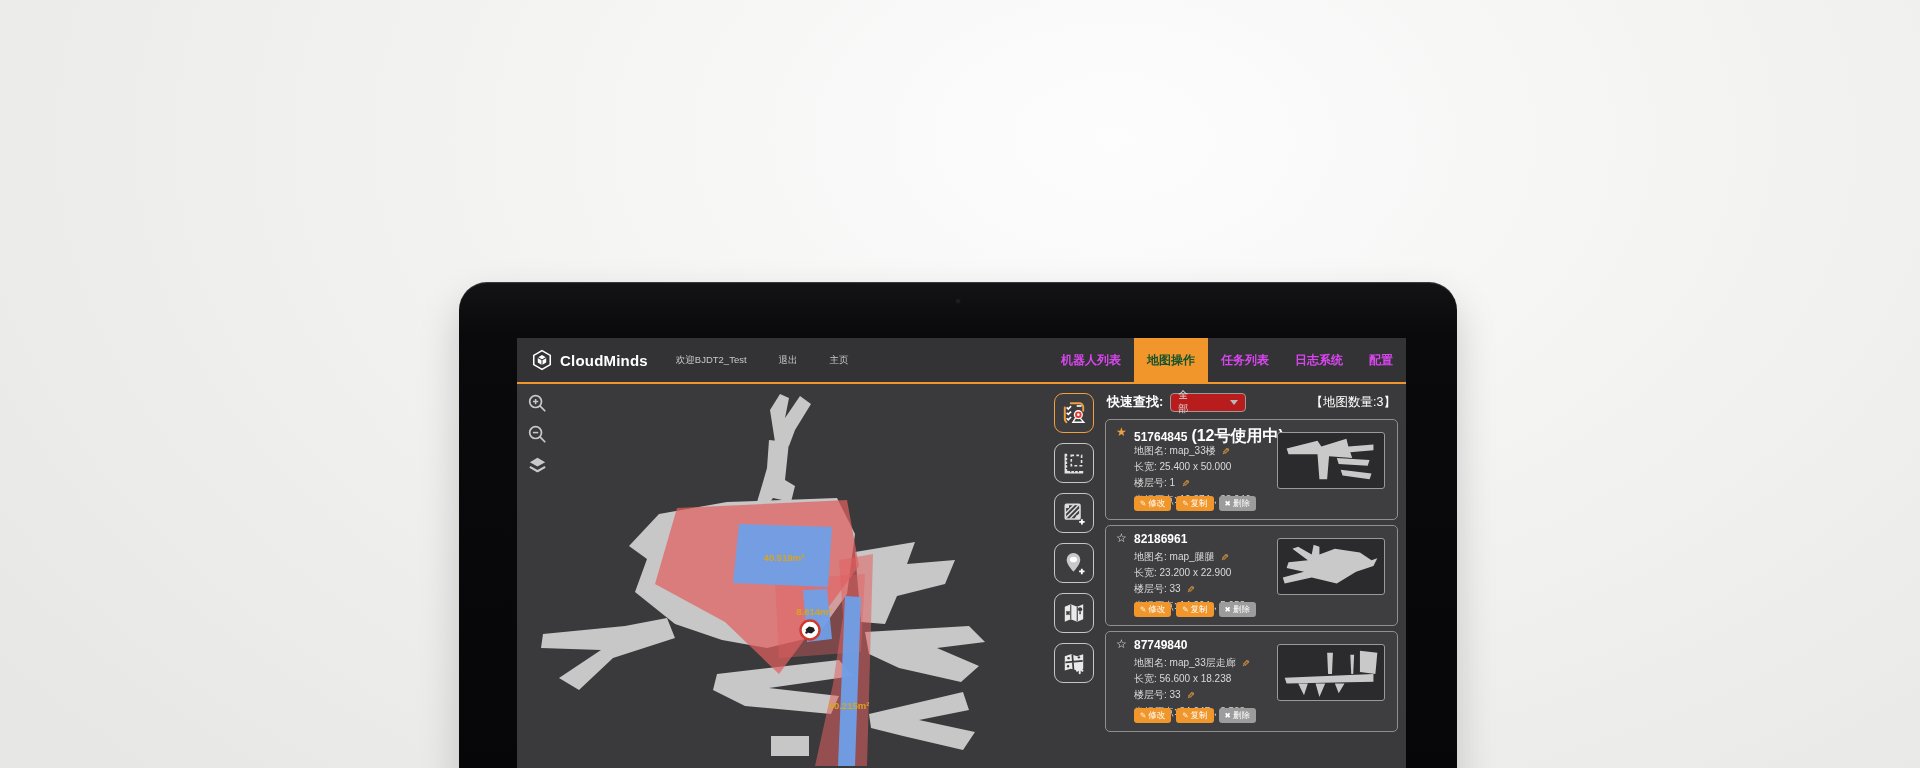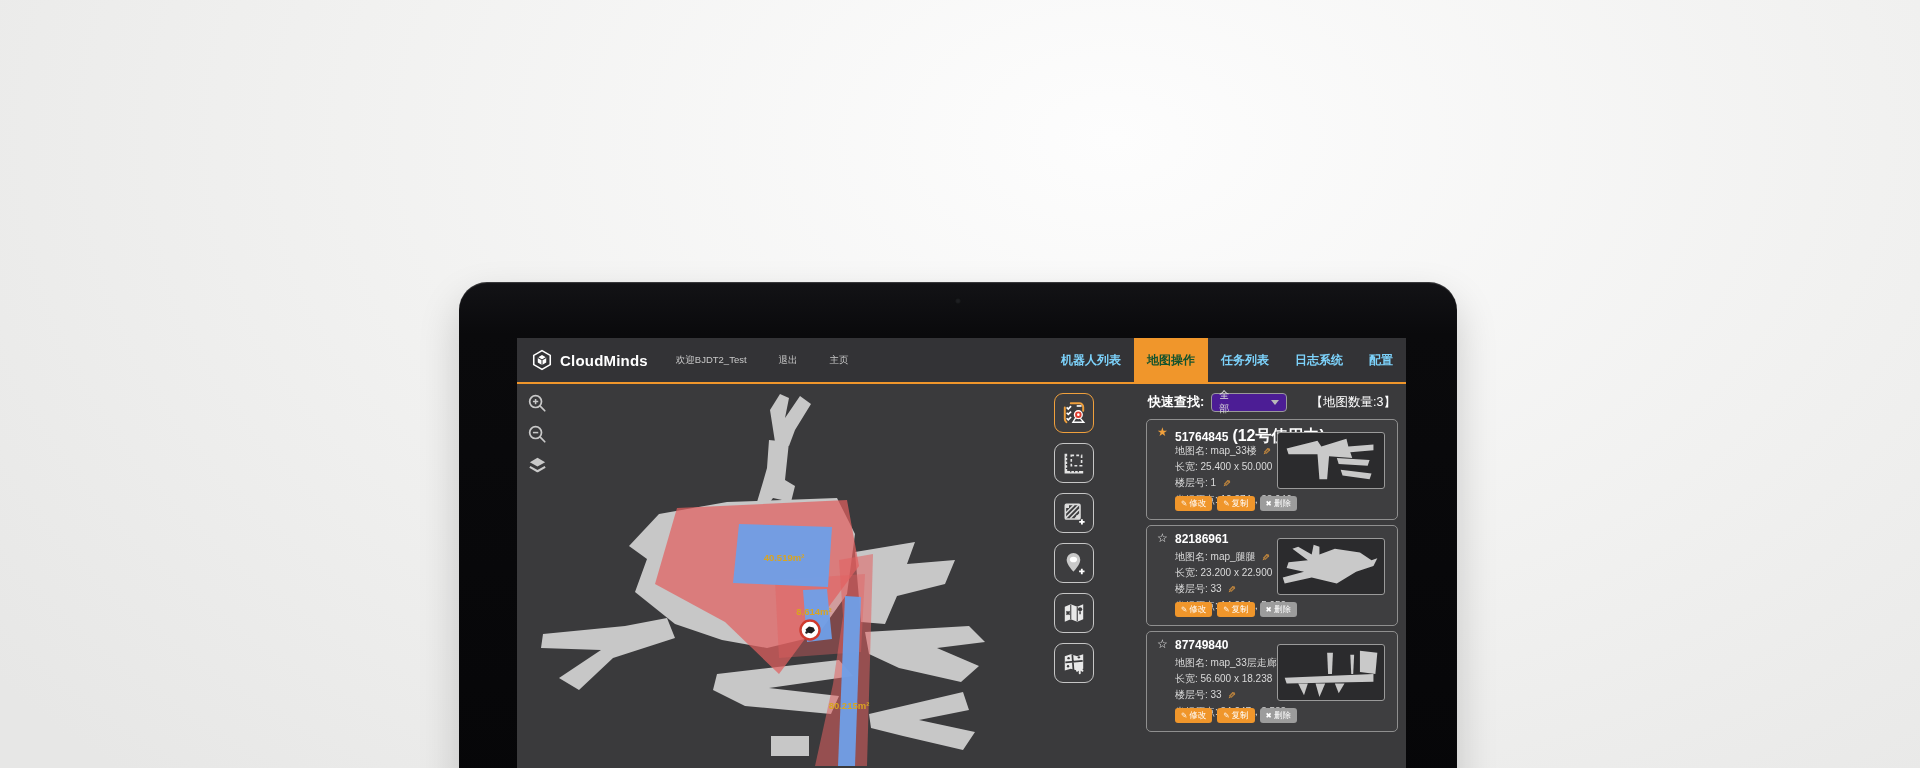--- a/index.html
+++ b/index.html
@@ -17,42 +17,42 @@
   .screen { position:absolute; left:58px; top:56px; width:889px; height:434px; background:#3a3a3c; overflow:hidden; }
 
   
   .navbar { position:relative; height:46px; background:#333336; display:flex; align-items:center;
             border-bottom:2px solid #F0962B; }
   .brand { display:flex; align-items:center; gap:7px; margin-left:14px; }
   .brand-name { color:#fff; font-size:15px; font-weight:700; letter-spacing:.2px; }
   .topbar-links { display:flex; align-items:flex-start; gap:32px; margin-left:28px; }
   .topbar-links span { color:#c9c9c9; font-size:9.5px; }
   .nav-tabs { margin-left:auto; display:flex; height:100%; align-items:stretch; }
-  .tab { display:flex; align-items:center; padding:0 13px; color:#7dd3fc; font-size:12px; font-weight:700;
+  .tab { display:flex; align-items:center; padding:0 13px; color:#d946ef; font-size:12px; font-weight:700;
          white-space:nowrap; cursor:default; }
   .tab.active { background:#F0962B; color:#14532d; }
 
   
   .content { display:flex; height:382px; }
   .map-area { position:relative; width:528px; flex:none; }
   .map-area svg.mapsvg { position:absolute; inset:0; }
   .map-controls { position:absolute; left:9px; top:8px; display:flex; flex-direction:column; gap:9px; z-index:2; }
   .mc-btn { width:22px; height:22px; display:flex; align-items:center; justify-content:center; }
 
   .tool-col { width:58px; flex:none; display:flex; flex-direction:column; align-items:center; padding-top:9px; gap:10px; }
   .tool-btn { width:40px; height:40px; border:1.5px solid #c6c6c6; border-radius:9px; background:rgba(255,255,255,.02);
               display:flex; align-items:center; justify-content:center; }
   .tool-btn.active { border-color:#F0A03C; }
 
   
-  .right-panel { flex:1; padding:7px 8px 0 2px; display:flex; flex-direction:column;margin-left:41px; }
+  .right-panel { flex:1; padding:7px 8px 0 2px; display:flex; flex-direction:column; }
   .panel-header { display:flex; align-items:center; height:22px; margin:0 2px 6px 2px; }
   .search-label { color:#fff; font-size:13px; font-weight:700; white-space:nowrap; }
   .dropdown { width:76px; height:19px; margin-left:7px; border:1px solid #9a9a9a; border-radius:4px;
-              background:#4c1d95; display:flex; align-items:center; justify-content:space-between;
+              background:#b91c1c; display:flex; align-items:center; justify-content:space-between;
               padding:0 7px; color:#ddd; font-size:10px;gap:34px; }
   .dd-caret { width:0; height:0; border-left:4px solid transparent; border-right:4px solid transparent;
               border-top:5px solid #b9b9b9; }
   .map-count { margin-left:auto; color:#fff; font-size:12.5px; font-weight:400; white-space:nowrap; }
 
   .card { position:relative; height:101px; margin-bottom:5px; border:1px solid #8f8f8f; border-radius:5px;
           background:#3e3e40; }
   .card-star { position:absolute; left:10px; top:5px; font-size:12px; color:#e8e8e8; }
   .card.starred .card-star { color:#F0A03C; }
   .card-id { position:absolute; left:28px; top:6px; color:#fff; font-size:12px; font-weight:700; white-space:nowrap; }

